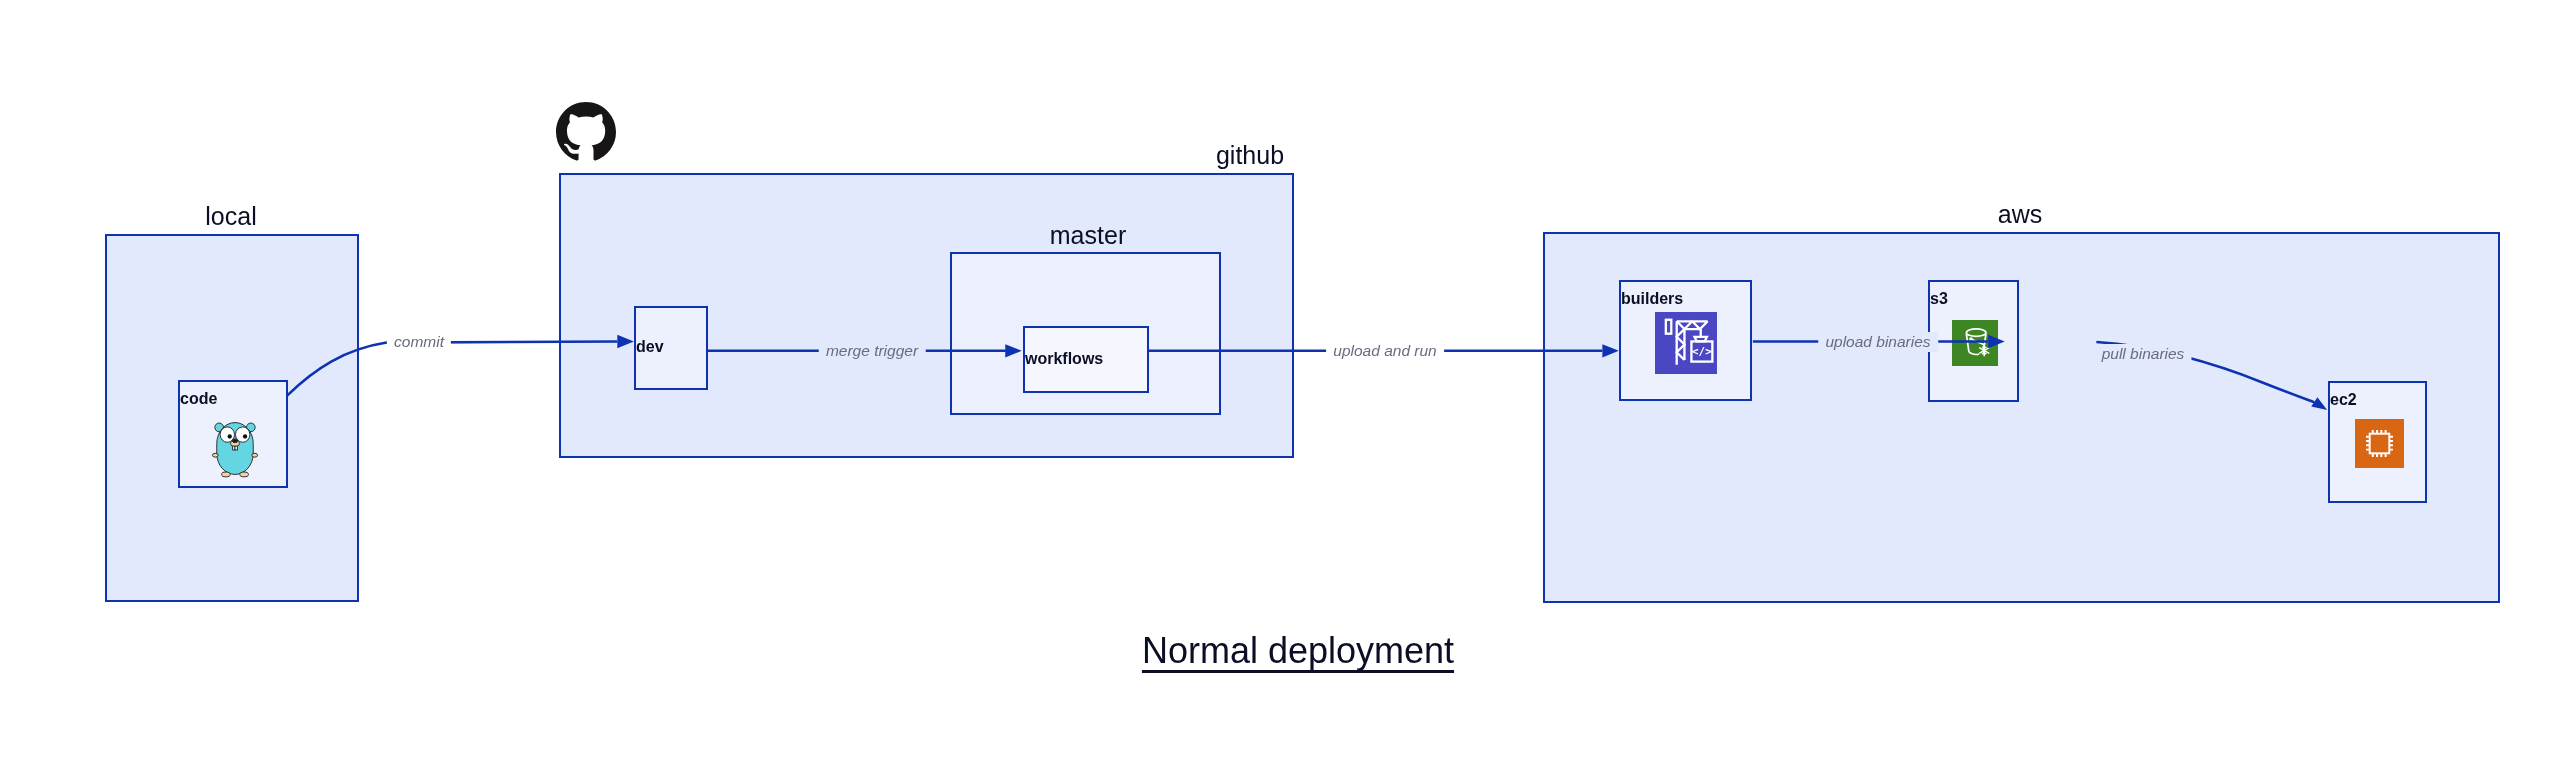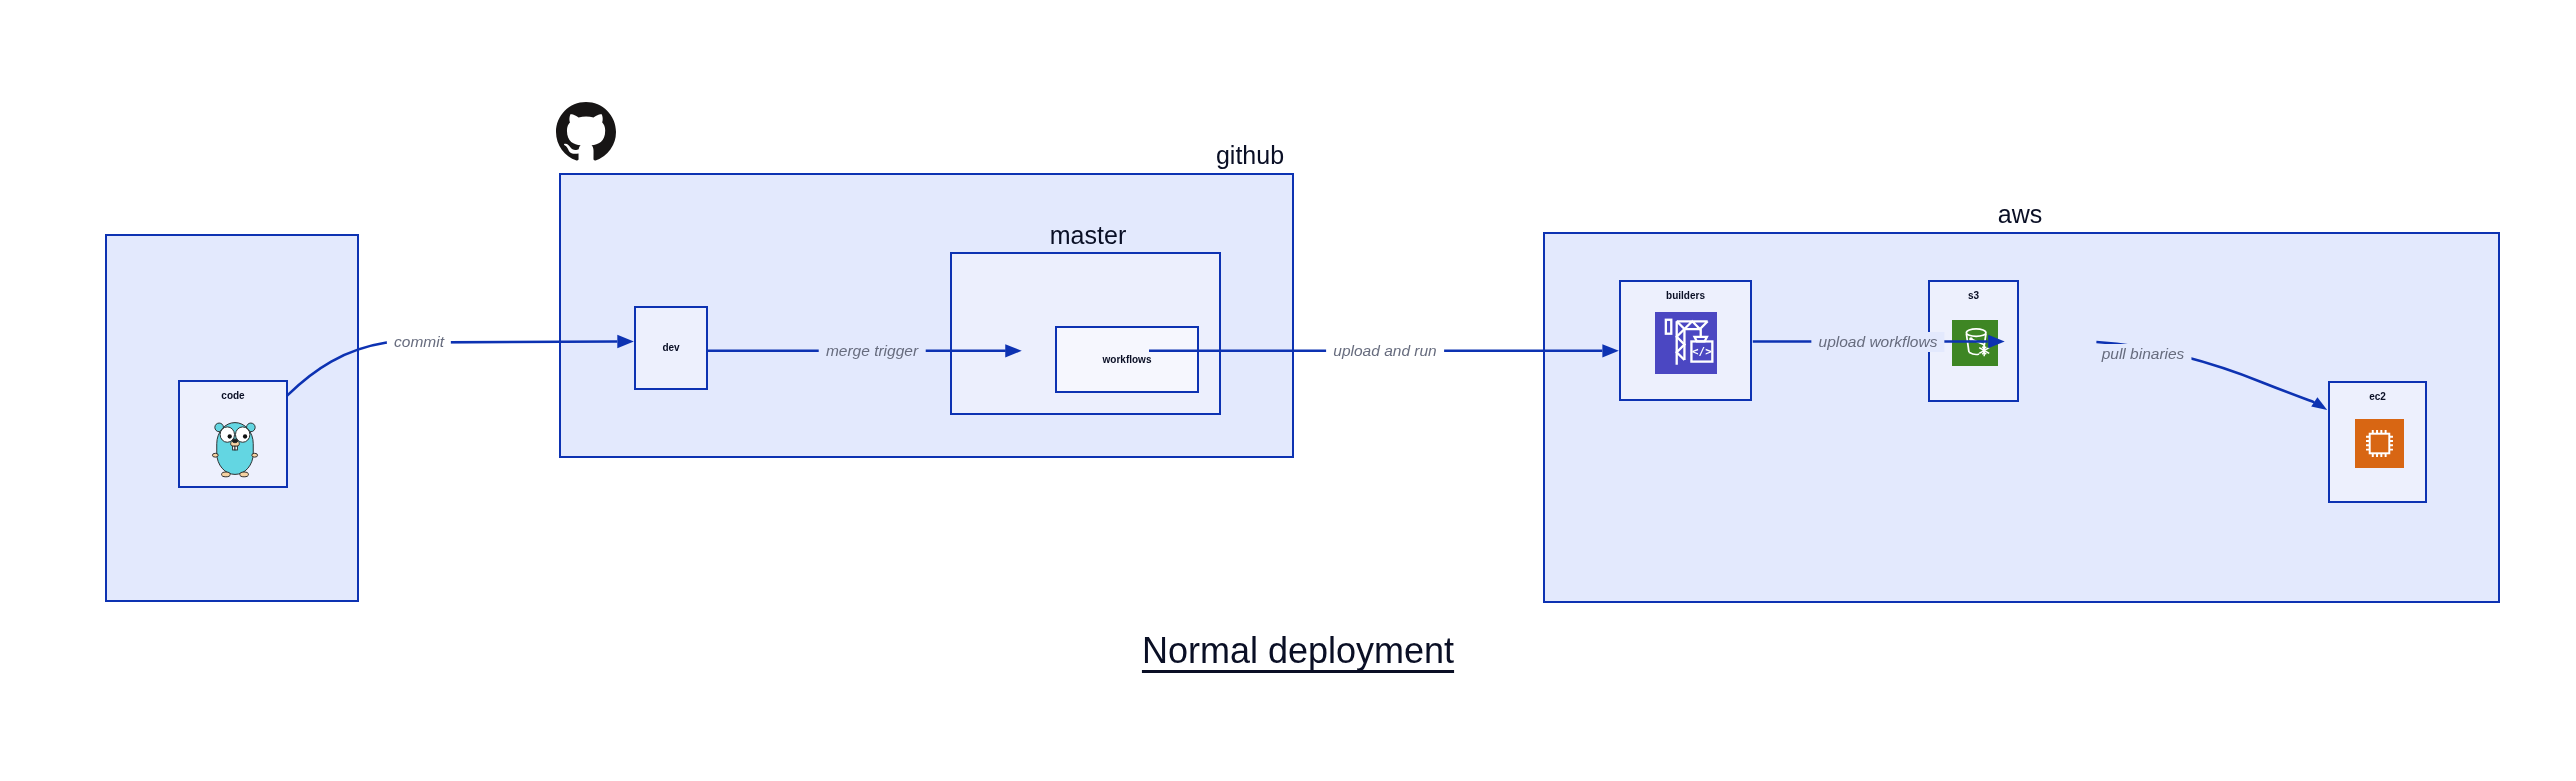--- a/index.html
+++ b/index.html
@@ -14,22 +14,22 @@
   .container{background:var(--container-fill);}
   .container.nested{background:var(--container2-fill);}
   .node{background:var(--node-fill);border-width:2.1px;}
   .node.nested{background:var(--node2-fill);}
   .container-label{
     position:absolute;width:361px;text-align:center;
     transform:translateX(-50%);
     font-size:25px;line-height:28px;font-weight:500;color:var(--text);
   }
   .node-label{
-    position:absolute;left:0;right:0;text-align:center;
-    font-size:10px;font-weight:bold;color:var(--text);
+    position:absolute;left:0;right:0;
+    font-size:16px;font-weight:bold;color:var(--text);
   }
   .node-label.top{top:8.2px;}
   .node-label.center{top:50%;transform:translateY(-54%);}
   .edge-label{
     position:absolute;transform:translate(-50%,-50%);
     font-size:15.5px;font-style:italic;color:var(--edge-label);
     padding:1px 7.2px;white-space:nowrap;z-index:6;
   }
   .edge-label.on-white{background:#ffffff;}
   .edge-label.on-fill{background:var(--container-fill);}
@@ -48,20 +48,21 @@
 </head>
 <body>
 
 <div class="stage">
 
   <div class="box container" style="left:105px;top:234px;width:254px;height:368px;"></div>
   <div class="box container" style="left:559px;top:173px;width:735px;height:285px;"></div>
   <div class="box container nested" style="left:950px;top:252px;width:271px;height:163px;"></div>
   <div class="box container" style="left:1543px;top:232px;width:957px;height:371px;"></div>
 
+  <div class="container-label" style="left:231px;top:202px;">local</div>
   <div class="container-label" style="left:1250px;top:141px;">github</div>
   <div class="container-label" style="left:1088px;top:221px;">master</div>
   <div class="container-label" style="left:2020px;top:200px;">aws</div>
 
   <div class="icon-abs" style="left:556px;top:102px;width:60px;height:60px;">
     <svg viewBox="0 0 16 16" width="60" height="60" aria-hidden="true">
       <path fill="var(--github-black)" d="M8 0C3.58 0 0 3.58 0 8c0 3.54 2.29 6.53 5.47 7.59.4.07.55-.17.55-.38 0-.19-.01-.82-.01-1.49-2.01.37-2.53-.49-2.69-.94-.09-.23-.48-.94-.82-1.13-.28-.15-.68-.52-.01-.53.63-.01 1.08.58 1.23.82.72 1.21 1.87.87 2.33.66.07-.52.28-.87.51-1.07-1.78-.2-3.64-.89-3.64-3.95 0-.87.31-1.59.82-2.15-.08-.2-.36-1.02.08-2.12 0 0 .67-.21 2.2.82.64-.18 1.32-.27 2-.27.68 0 1.36.09 2 .27 1.53-1.04 2.2-.82 2.2-.82.44 1.1.16 1.92.08 2.12.51.56.82 1.27.82 2.15 0 3.07-1.87 3.75-3.65 3.95.29.25.54.73.54 1.48 0 1.07-.01 1.93-.01 2.2 0 .21.15.46.55.38A8.01 8.01 0 0 0 16 8c0-4.42-3.58-8-8-8z"></path>
     </svg>
   </div>
 
@@ -87,21 +88,21 @@
           <ellipse cx="69" cy="114" rx="9" ry="5" fill="#F6D2A2"></ellipse>
         </g>
       </svg>
     </div>
   </div>
 
   <div class="box node" style="left:634px;top:306px;width:74px;height:84px;">
     <div class="node-label center">dev</div>
   </div>
 
-  <div class="box node nested" style="left:1023px;top:326px;width:144px;height:67px;margin-left:32px;">
+  <div class="box node nested" style="left:1023px;top:326px;width:126px;height:67px;">
     <div class="node-label center">workflows</div>
   </div>
 
   <div class="box node" style="left:1619px;top:280px;width:133px;height:121px;">
     <div class="node-label top">builders</div>
     <div class="icon-abs" style="left:34px;top:30px;width:62px;height:62px;">
       <svg viewBox="0 0 80 80" width="62" height="62" aria-hidden="true">
         <rect x="0" y="0" width="80" height="80" fill="var(--codebuild)"></rect>
         <g stroke="#ffffff" stroke-width="3" fill="none">
           <rect x="14" y="10" width="7" height="18"></rect>
@@ -176,19 +177,19 @@
     </g>
     <g>
       <path class="wire" d="M 4069 664 C 4180 670, 4300 706, 4390 742 C 4438 761, 4468 772, 4492 781"></path>
       <polygon class="head" points="4517,796 4486,789 4498,771"></polygon>
     </g>
   </svg>
 
   <div class="edge-label on-white" style="left:419px;top:342px;text-align:center;">commit</div>
   <div class="edge-label on-fill" style="left:872px;top:351px;">merge trigger</div>
   <div class="edge-label on-white" style="left:1385px;top:351px;">upload and run</div>
-  <div class="edge-label on-fill" style="left:1878px;top:342px;">upload workflows</div>
+  <div class="edge-label on-fill" style="left:1878px;top:342px;">upload binaries</div>
   <div class="edge-label on-fill" style="left:2143px;top:354px;">pull binaries</div>
 
   <div class="title" style="left:1298px;top:629px;">Normal deployment</div>
 
 </div>
 
 
 </body></html>

